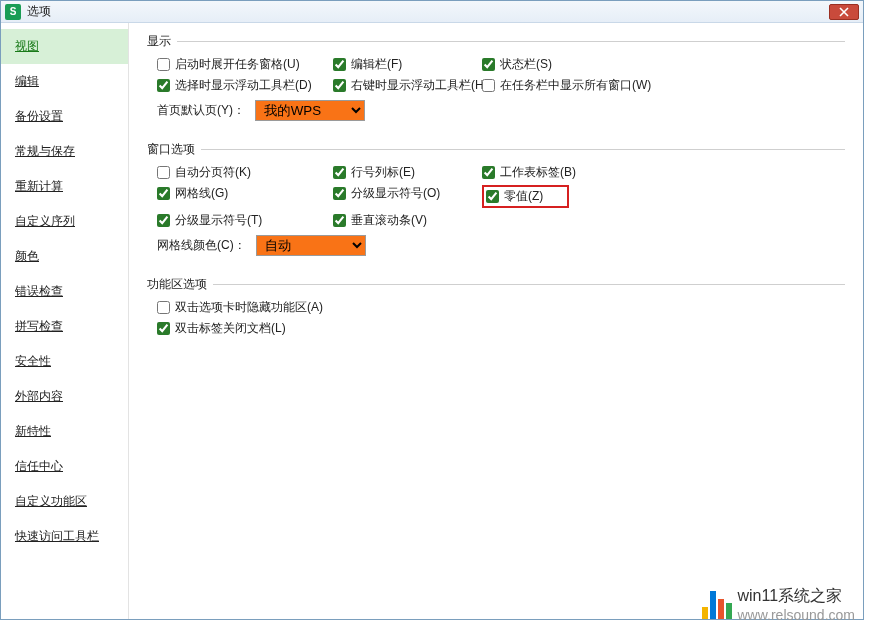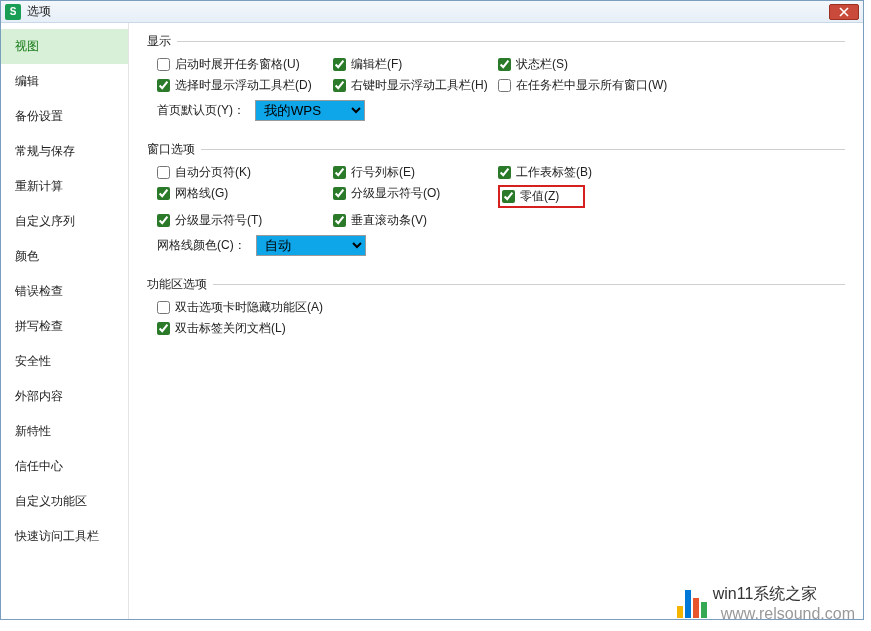--- a/index.html
+++ b/index.html
@@ -53,20 +53,21 @@
   }
   .sidebar {
     width: 128px;
     border-right: 1px solid #e3e3e3;
     padding: 6px 0;
   }
   .sidebar-item {
     padding: 9px 14px;
     color: #222;
     cursor: pointer;
+    text-decoration: underline;
   }
   .sidebar-item.active {
     background: #d7f0d7;
     color: #1a7a1a;
   }
   .content {
     flex: 1;
     padding: 10px 18px 10px 18px;
     color: #222;
   }
@@ -85,21 +86,21 @@
     height: 1px;
     background: #cfcfcf;
     margin-left: 6px;
   }
   .opt-row {
     display: flex;
     padding-left: 10px;
     margin-bottom: 4px;
   }
   .col1 { width: 176px; }
-  .col2 { width: 165px; }
+  .col2 { width: 149px; }
   .col3 { width: 160px; }
   label.chk {
     display: flex;
     align-items: center;
     gap: 5px;
     cursor: pointer;
     white-space: nowrap;
   }
   input[type=checkbox] {
     width: 13px; height: 13px;
@@ -108,21 +109,21 @@
   .sel-row {
     display: flex;
     align-items: center;
     padding-left: 10px;
     margin: 6px 0 10px 0;
     gap: 10px;
   }
   select {
     height: 21px;
     border: 1px solid #9a9a9a;
-    background: #0ea5e9;
+    background: #f97316;
     padding: 0 4px;
     min-width: 110px;
     font-family: inherit;
   }
   .redbox {
     border: 2px solid #d62020;
     padding: 1px 24px 1px 2px;
     display: inline-flex;
   }
   .watermark {
@@ -133,21 +134,21 @@
     font-size: 14px;
     pointer-events: none;
   }
   .watermark .bars { display:flex; gap:2px; align-items:flex-end; height:28px; }
   .watermark .bar { width:6px; }
   .watermark .b1 { height:12px; background:#f4b400; }
   .watermark .b2 { height:28px; background:#0078d7; }
   .watermark .b3 { height:20px; background:#e8542c; }
   .watermark .b4 { height:16px; background:#34a853; }
   .wm-txt .l1 { color:#333; font-size:16px; }
-  .wm-txt .l2 { color:#999; font-size:16px;margin-left:8px; }
+  .wm-txt .l2 { color:#999; font-size:14px; }
 </style>
 </head>
 <body>
 
 <div class="window">
 
   <div class="titlebar">
     <div class="app-icon">S</div>
     <div class="title">选项</div>
     <div class="close">

